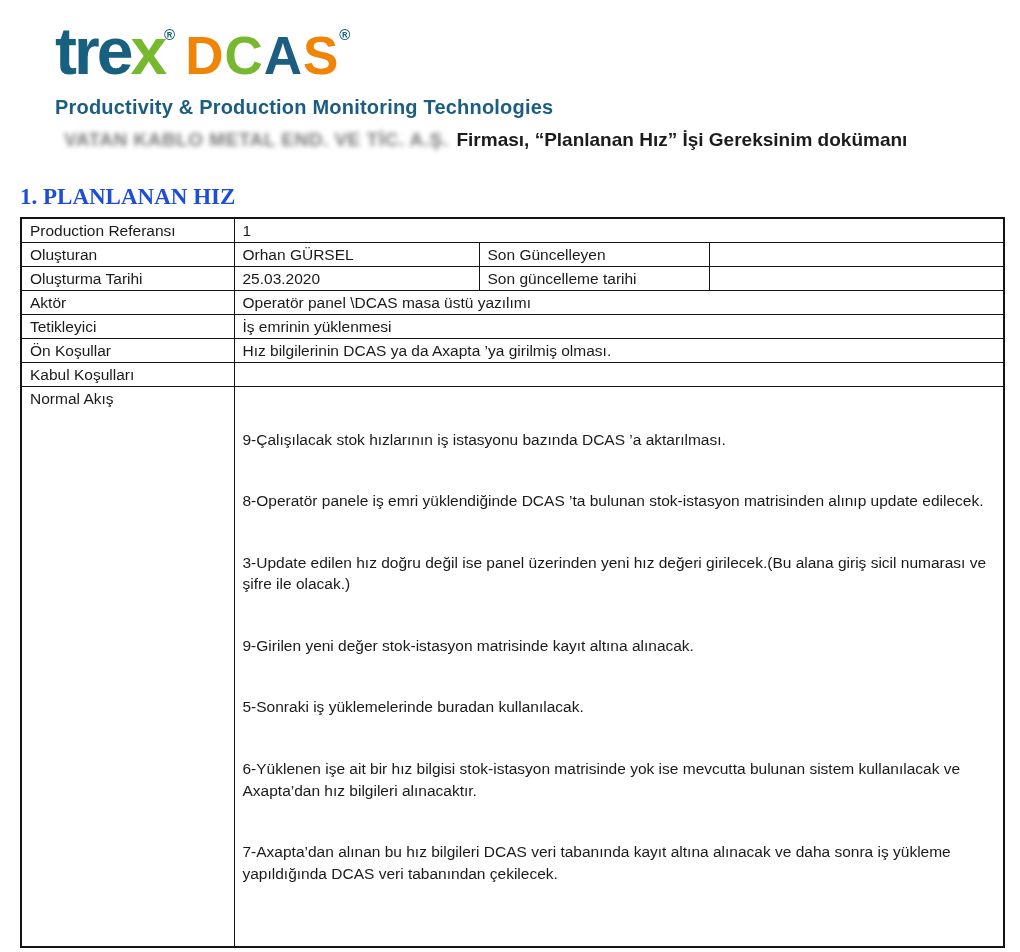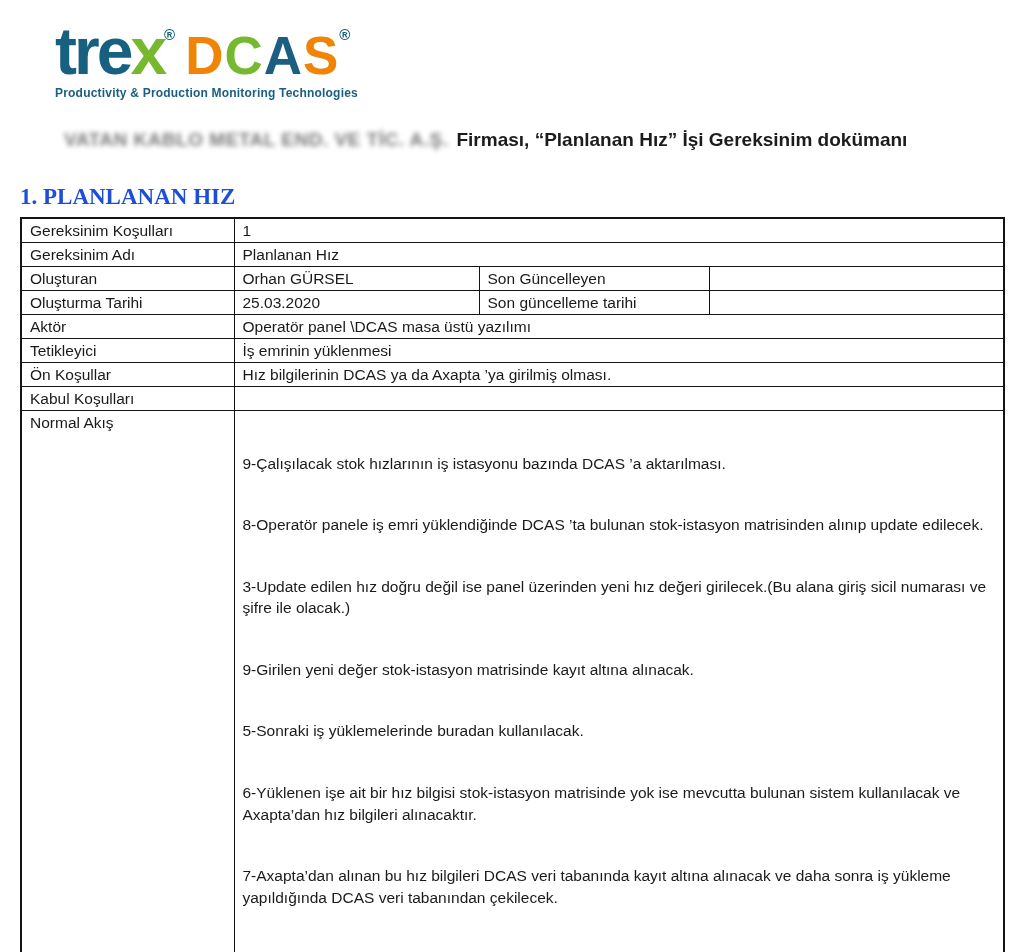--- a/index.html
+++ b/index.html
@@ -9,21 +9,21 @@
     font-family:"Liberation Sans", sans-serif; color:#1a1a1a;
   }
   .page { position:relative; width:1020px; height:842px; background:#fff; }
 
   
   .logo { position:absolute; left:55px; top:18px; }
   .logo-line { display:flex; align-items:baseline; white-space:nowrap; }
   .trex { font-size:66px; font-weight:bold; letter-spacing:-3px; line-height:1; }
   .dcas { font-size:53px; font-weight:bold; letter-spacing:1px; line-height:1; margin-left:10px; }
   .reg  { font-size:15px; font-weight:bold; position:relative; top:-34px; letter-spacing:0; }
-  .tagline { font-size:12px; font-weight:bold; margin-top:2px; letter-spacing:0.2px; }
+  .tagline { font-size:20px; font-weight:bold; margin-top:12px; letter-spacing:0.2px; }
 
   
   .doc-title { position:absolute; left:64px; top:129px; display:flex; align-items:center; white-space:nowrap; }
   .company-blur {
     font-size:19px; font-weight:bold; color:#7a7a7a;
     filter:blur(2.6px); letter-spacing:0.5px; user-select:none;
   }
   .title-text { font-size:19px; font-weight:bold; color:#1c1c1c; margin-left:8px; }
 
   
@@ -79,26 +79,22 @@
 
   <table class="req">
     <colgroup>
       <col style="width:213px">
         <col style="width:245px">
         <col style="width:230px">
         <col style="width:295px">
     </colgroup>
     <tbody>
       <tr>
-        <td>Gereksinim Koşulları</td>
+        <td>Production Referansı</td>
         <td colspan="3">1</td>
-      </tr>
-      <tr>
-        <td>Gereksinim Adı</td>
-        <td colspan="3">Planlanan Hız</td>
       </tr>
       <tr>
         <td>Oluşturan</td>
         <td>Orhan GÜRSEL</td>
         <td>Son Güncelleyen</td>
         <td></td>
       </tr>
       <tr>
         <td>Oluşturma Tarihi</td>
         <td>25.03.2020</td>

